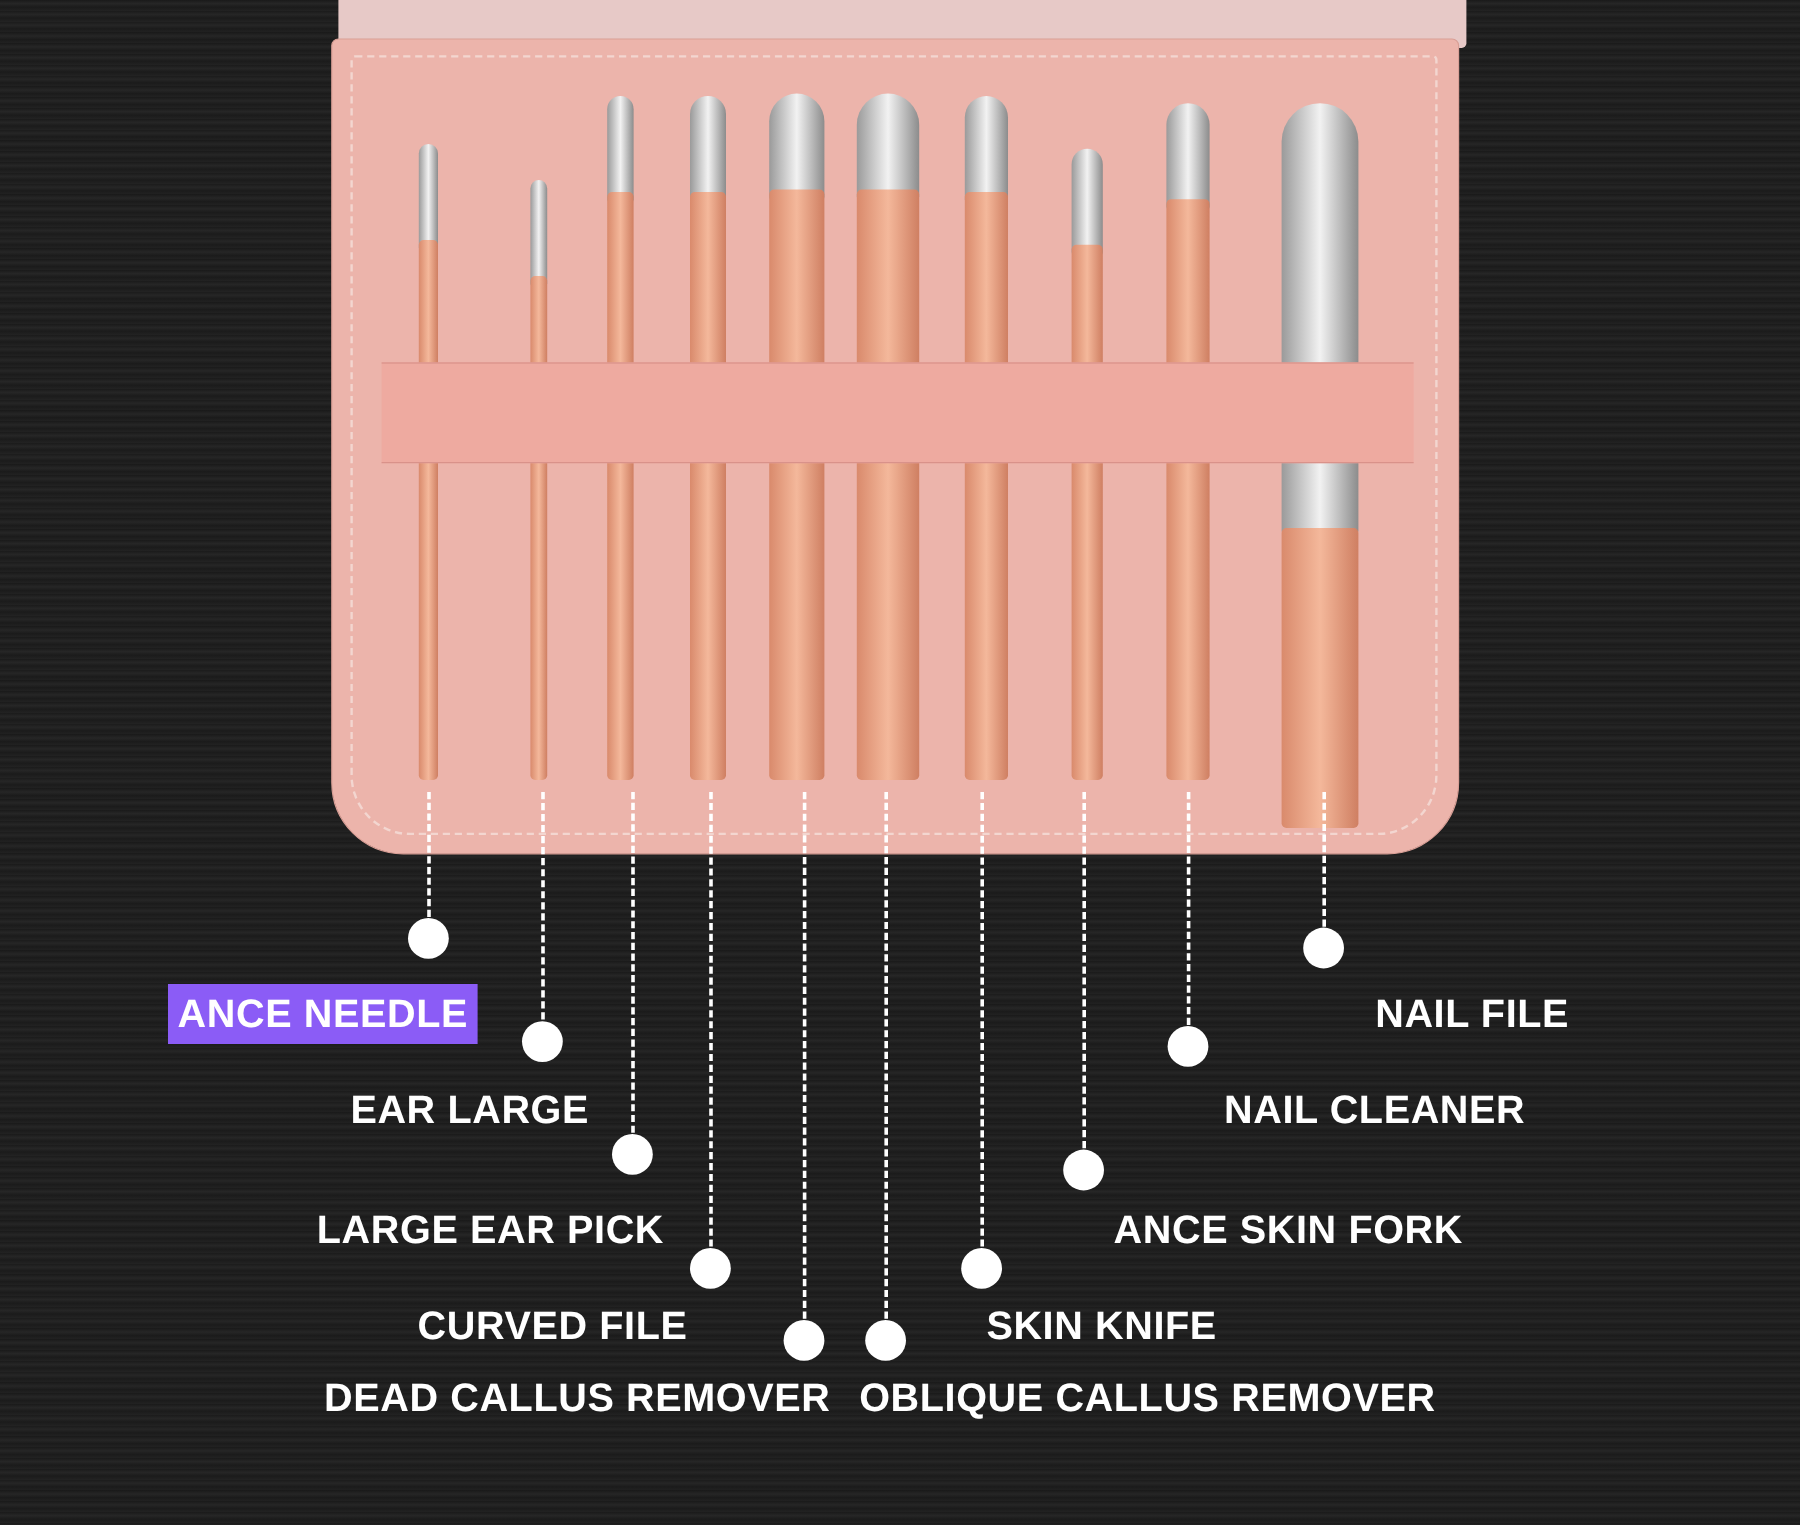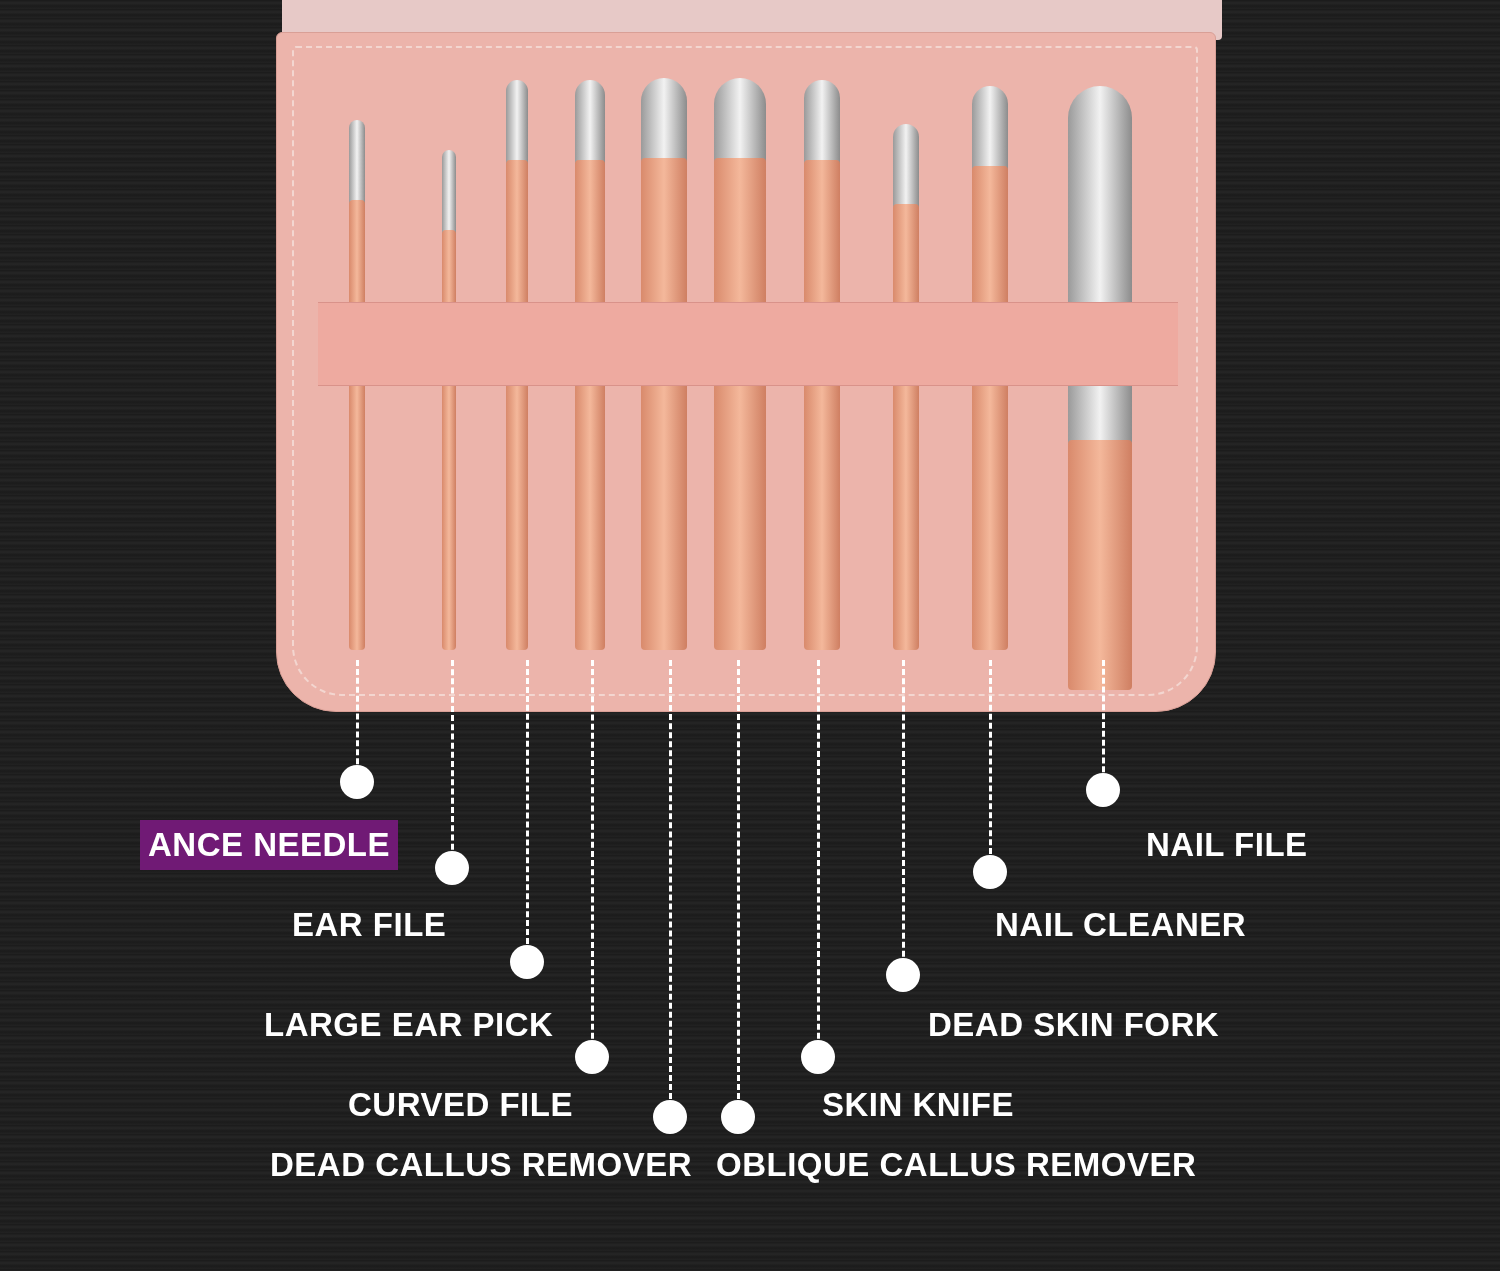--- a/index.html
+++ b/index.html
@@ -7,21 +7,21 @@
 .bg{position:absolute;inset:0;background:repeating-linear-gradient(180deg,#1a1a1a 0px,#262626 3px,#1b1b1b 6px,#222 9px);}
 .case-top{position:absolute;left:282px;top:0;width:940px;height:40px;background:#e7c9c7;border-radius:0 0 4px 4px}
 .case{position:absolute;left:276px;top:32px;width:940px;height:680px;background:#ecb4ab;border-radius:6px 6px 60px 60px;border:1px solid #d99f96}
 .stitch{position:absolute;left:292px;top:46px;width:906px;height:650px;border:2px dashed #f3d6d0;border-radius:4px 4px 50px 50px}
 .strap{position:absolute;left:318px;top:302px;width:860px;height:84px;background:#eeaaa0;border-top:1px solid #d9928a;border-bottom:1px solid #d9928a;z-index:3}
 .tool{position:absolute;background:linear-gradient(90deg,#d98a6c,#f4b89b,#cf7f62);border-radius:4px;z-index:2}
 .tip{position:absolute;background:linear-gradient(90deg,#9a9a9a,#f2f2f2,#8c8c8c);z-index:2}
 .line{position:absolute;width:0;border-left:3px dashed #fff;z-index:4}
 .dot{position:absolute;width:34px;height:34px;border-radius:50%;background:#fff;z-index:4}
 .label{position:absolute;color:#fff;font-weight:bold;font-size:33px;letter-spacing:0.5px;white-space:nowrap;z-index:5}
-.label.boxed{background:#701a75;padding:6px 8px}
+.label.boxed{background:#8b5cf6;padding:6px 8px}
 </style>
 </head>
 <body>
 
 <div class="bg"></div>
 <div class="case-top"></div>
 <div class="case"></div>
 <div class="stitch"></div>
 
 <div id="tools">
@@ -46,38 +46,38 @@
     <div class="tip" style="left: 1068px; top: 86px; width: 64px; height: 360px; border-radius: 32px 32px 4px 4px;"></div>
     <div class="tool" style="left: 1068px; top: 440px; width: 64px; height: 250px;"></div>
   </div>
 <div class="strap"></div>
 <div id="annotations">
     <div class="line" style="left: 356px; top: 660px; height: 122px;"></div>
     <div class="dot" style="left: 340px; top: 765px;"></div>
     <div class="label boxed" style="left: 140px; top: 820px;">ANCE NEEDLE</div>
     <div class="line" style="left: 451px; top: 660px; height: 208px;"></div>
     <div class="dot" style="left: 435px; top: 851px;"></div>
-    <div class="label" style="left: 292px; top: 906px;">EAR FILE</div>
+    <div class="label" style="left: 292px; top: 906px;">EAR LARGE</div>
     <div class="line" style="left: 526px; top: 660px; height: 302px;"></div>
     <div class="dot" style="left: 510px; top: 945px;"></div>
     <div class="label" style="left: 264px; top: 1006px;">LARGE EAR PICK</div>
     <div class="line" style="left: 591px; top: 660px; height: 397px;"></div>
     <div class="dot" style="left: 575px; top: 1040px;"></div>
     <div class="label" style="left: 348px; top: 1086px;">CURVED FILE</div>
     <div class="line" style="left: 669px; top: 660px; height: 457px;"></div>
     <div class="dot" style="left: 653px; top: 1100px;"></div>
     <div class="label" style="left: 270px; top: 1146px;">DEAD CALLUS REMOVER</div>
     <div class="line" style="left: 737px; top: 660px; height: 457px;"></div>
     <div class="dot" style="left: 721px; top: 1100px;"></div>
     <div class="label" style="left: 716px; top: 1146px;">OBLIQUE CALLUS REMOVER</div>
     <div class="line" style="left: 817px; top: 660px; height: 397px;"></div>
     <div class="dot" style="left: 801px; top: 1040px;"></div>
     <div class="label" style="left: 822px; top: 1086px;">SKIN KNIFE</div>
     <div class="line" style="left: 902px; top: 660px; height: 315px;"></div>
     <div class="dot" style="left: 886px; top: 958px;"></div>
-    <div class="label" style="left: 928px; top: 1006px;">DEAD SKIN FORK</div>
+    <div class="label" style="left: 928px; top: 1006px;">ANCE SKIN FORK</div>
     <div class="line" style="left: 989px; top: 660px; height: 212px;"></div>
     <div class="dot" style="left: 973px; top: 855px;"></div>
-    <div class="label" style="left: 995px; top: 906px;">NAIL CLEANER</div>
+    <div class="label" style="left: 1020px; top: 906px;">NAIL CLEANER</div>
     <div class="line" style="left: 1102px; top: 660px; height: 130px;"></div>
     <div class="dot" style="left: 1086px; top: 773px;"></div>
     <div class="label" style="left: 1146px; top: 826px;">NAIL FILE</div>
   </div>
 
 </body></html>

